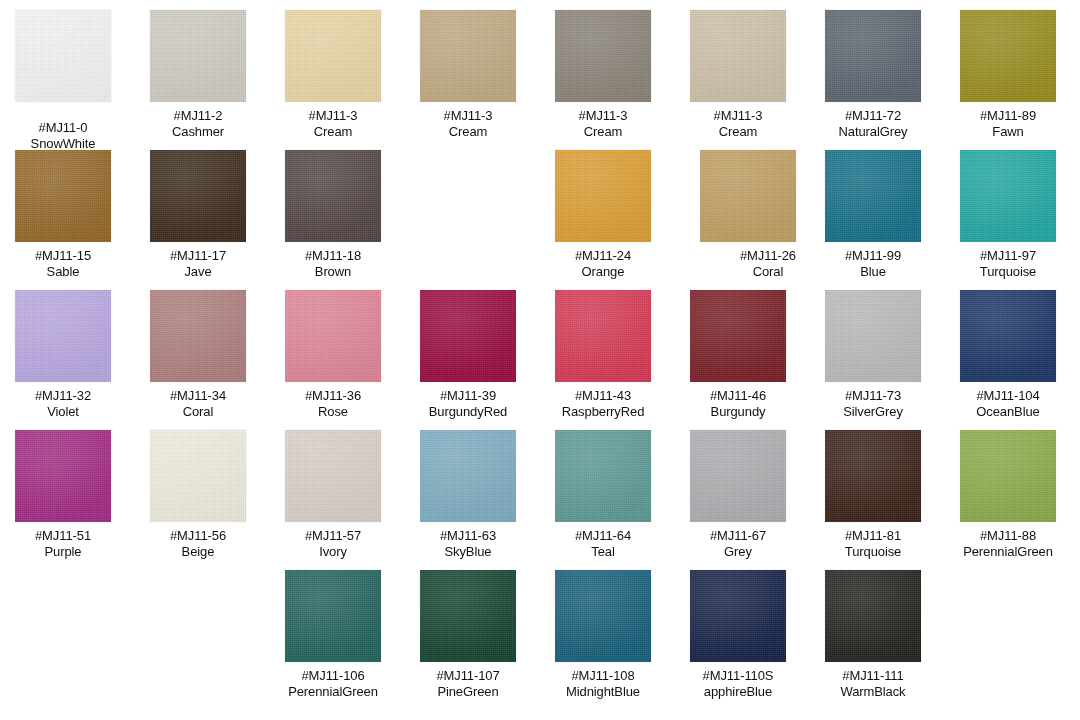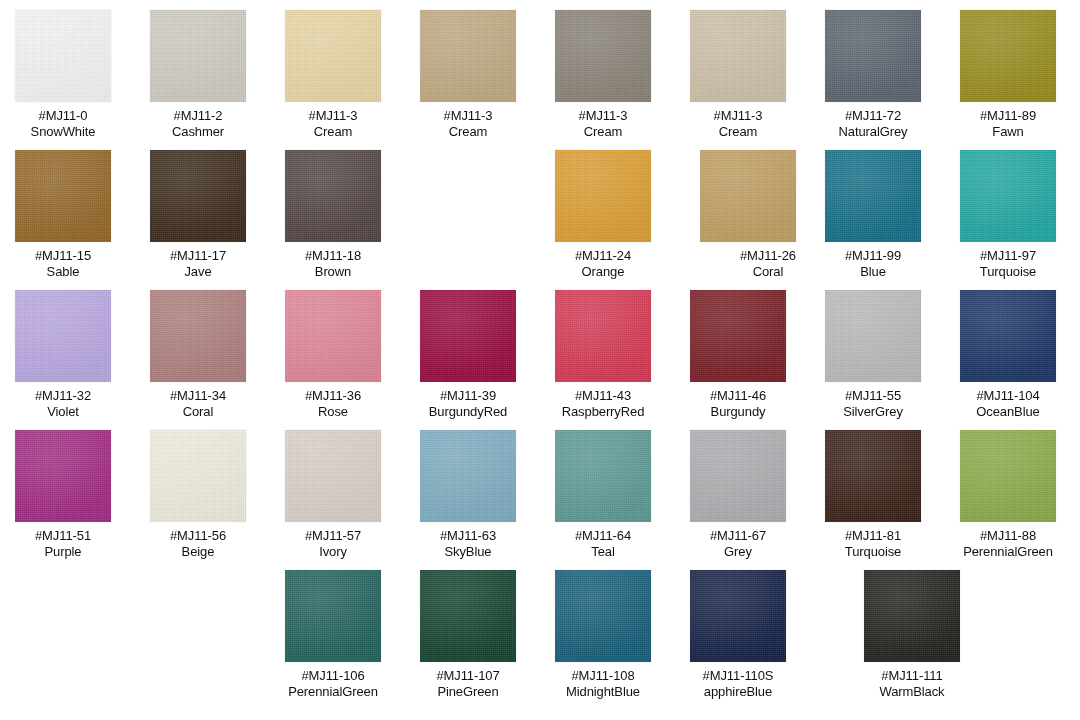--- a/index.html
+++ b/index.html
@@ -72,21 +72,21 @@
 
   .swatch-code,
   .swatch-name {
     display: block;
   }
 </style>
 </head>
 <body>
 
 <div id="swatch-grid">
-    <div class="swatch-cell" style="left: 5px; top: 10px; width: 116px;">
+    <div class="swatch-cell" style="left: 5px; top: 10px; width: 116px; gap: 12px;">
       <div class="swatch-chip" title="SnowWhite" style="background-color: rgb(247, 247, 246);"></div>
       <div class="swatch-label">
         <span class="swatch-code">#MJ11-0</span>
         <span class="swatch-name">SnowWhite</span>
       </div>
     </div>
     <div class="swatch-cell" style="left: 140px; top: 10px; width: 116px;">
       <div class="swatch-chip" title="Cashmer" style="background-color: rgb(211, 206, 196);"></div>
       <div class="swatch-label">
         <span class="swatch-code">#MJ11-2</span>
@@ -222,21 +222,21 @@
     <div class="swatch-cell" style="left: 680px; top: 290px; width: 116px;">
       <div class="swatch-chip" title="Burgundy" style="background-color: rgb(122, 32, 38);"></div>
       <div class="swatch-label">
         <span class="swatch-code">#MJ11-46</span>
         <span class="swatch-name">Burgundy</span>
       </div>
     </div>
     <div class="swatch-cell" style="left: 815px; top: 290px; width: 116px;">
       <div class="swatch-chip" title="SilverGrey" style="background-color: rgb(188, 190, 187);"></div>
       <div class="swatch-label">
-        <span class="swatch-code">#MJ11-55</span>
+        <span class="swatch-code">#MJ11-73</span>
         <span class="swatch-name">SilverGrey</span>
       </div>
     </div>
     <div class="swatch-cell" style="left: 950px; top: 290px; width: 116px;">
       <div class="swatch-chip" title="OceanBlue" style="background-color: rgb(29, 54, 104);"></div>
       <div class="swatch-label">
         <span class="swatch-code">#MJ11-104</span>
         <span class="swatch-name">OceanBlue</span>
       </div>
     </div>
@@ -317,20 +317,20 @@
         <span class="swatch-name">MidnightBlue</span>
       </div>
     </div>
     <div class="swatch-cell" style="left: 680px; top: 570px; width: 116px;">
       <div class="swatch-chip" title="apphireBlue" style="background-color: rgb(22, 35, 72);"></div>
       <div class="swatch-label">
         <span class="swatch-code">#MJ11-110S</span>
         <span class="swatch-name">apphireBlue</span>
       </div>
     </div>
-    <div class="swatch-cell" style="left: 854px; top: 570px; width: 116px;">
+    <div class="swatch-cell" style="left: 815px; top: 570px; width: 116px;">
       <div class="swatch-chip" title="WarmBlack" style="background-color: rgb(35, 35, 31);"></div>
       <div class="swatch-label">
         <span class="swatch-code">#MJ11-111</span>
         <span class="swatch-name">WarmBlack</span>
       </div>
     </div>
   </div>
 
 </body></html>

